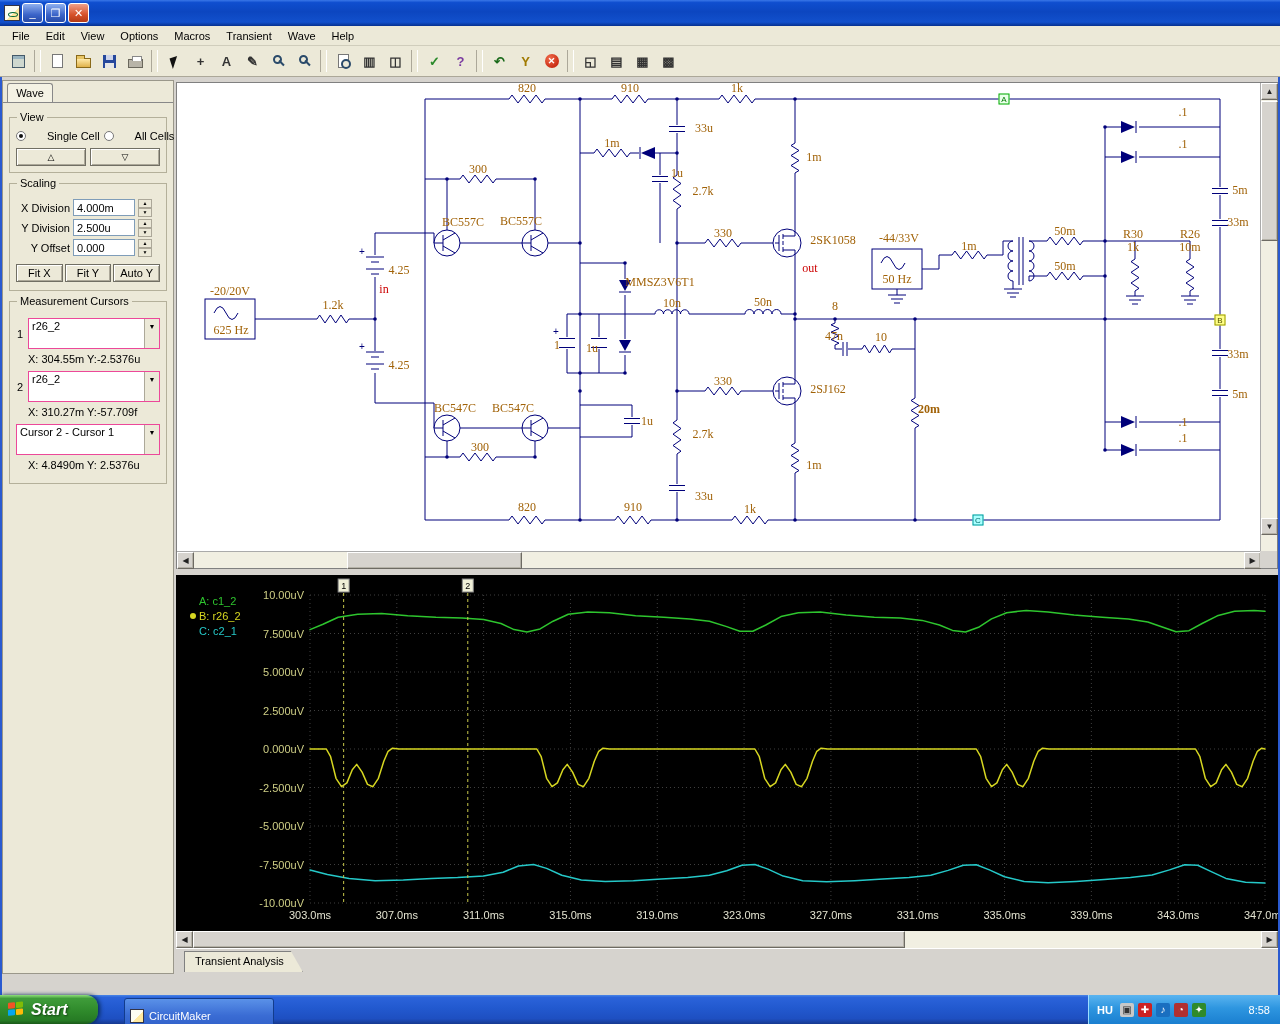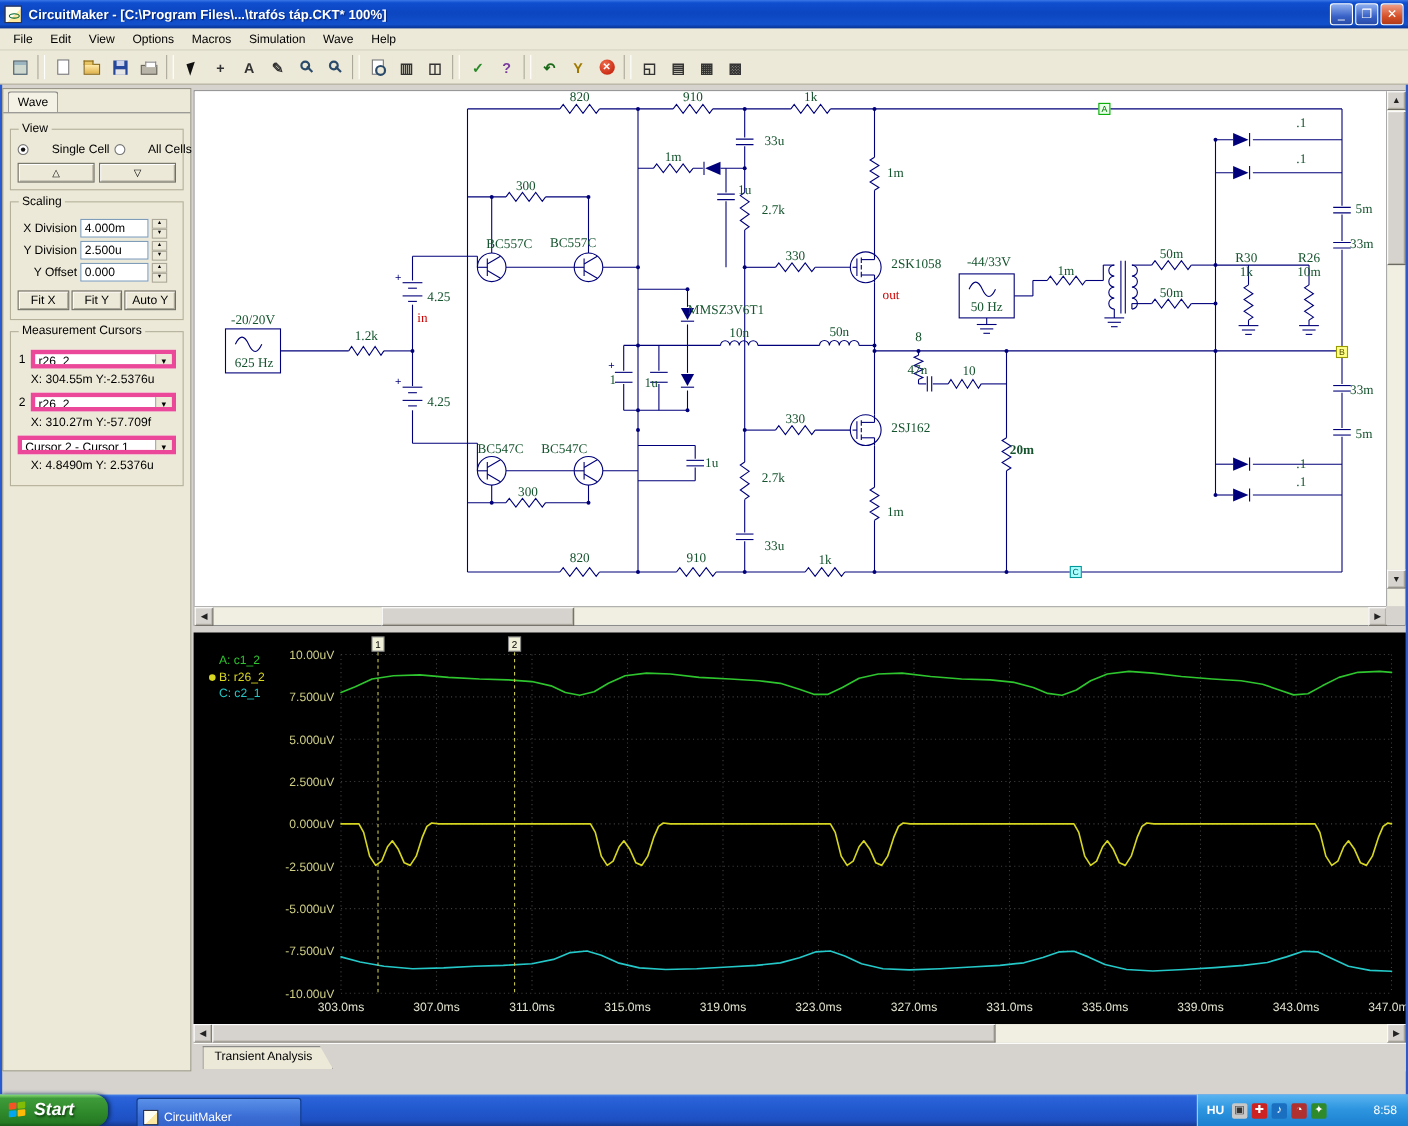--- a/index.html
+++ b/index.html
@@ -63,30 +63,30 @@
 .xp-btn.half{flex:1;font-size:9px}
 .field-row{display:flex;align-items:center;margin:3px 2px;gap:3px}
 .fl{width:54px;text-align:right}
 .xp-input{border:1px solid #7f9db9;background:#fff;height:17px;line-height:15px;padding:1px 3px;width:62px;display:inline-block}
 .spin{display:inline-flex;flex-direction:column;width:14px;height:17px}
 .spin i{flex:1;font-style:normal;font-size:5px;line-height:7px;text-align:center;background:#ece9d8;border:1px solid #aca899}
 .btn-row{display:flex;gap:2px;margin:8px 2px 2px}
 .btn-row .xp-btn{flex:1;padding:0}
 .cursor-row{display:flex;align-items:center;gap:4px;margin:4px 2px}
 .ci{width:8px;text-align:center}
-.combo{display:flex;border:4px solid #ec4899;background:#fff;height:17px;flex:1}
+.combo{display:flex;border:1px solid #ec4899;background:#fff;height:31px;flex:1}
 .combo .val{flex:1;padding:1px 3px;overflow:hidden;white-space:nowrap}
 .combo .drop{width:15px;background:#ece9d8;border-left:1px solid #aca899;text-align:center;font-size:7px;line-height:15px}
 .readout{margin:2px 2px 6px 14px;white-space:nowrap}
 
 
 #schematic{position:absolute;left:176px;top:82px;width:1102px;height:487px;background:#fff;border:1px solid #808080}
 #schem-canvas{position:absolute;left:0;top:0;width:1083px;height:468px;overflow:hidden;background:#fff}
 #schem-labels{position:absolute;left:0;top:0;width:1083px;height:468px;pointer-events:none}
-.s-label{position:absolute;transform:translate(-50%,-55%);font-family:"Liberation Serif",serif;font-size:12px;color:#14532d;white-space:nowrap}
+.s-label{position:absolute;transform:translate(-50%,-55%);font-family:"Liberation Serif",serif;font-size:12px;color:#a16207;white-space:nowrap}
 .s-marker{position:absolute;transform:translate(-50%,-50%);width:11px;height:11px;font-size:8px;line-height:10px;text-align:center;font-family:"Liberation Sans",sans-serif}
 .sb-btn{position:absolute;width:17px;height:17px;background:#d6d3ce;border:1px solid;border-color:#fff #6d6a63 #6d6a63 #fff;box-shadow:inset -1px -1px 0 #b5b2a8;font-size:8px;text-align:center;line-height:15px;color:#222}
 .sb-thumb{position:absolute;background:#d6d3ce;border:1px solid;border-color:#fff #6d6a63 #6d6a63 #fff;box-shadow:inset -1px -1px 0 #b5b2a8}
 #schem-vscroll{position:absolute;right:0;top:0;width:17px;height:469px;background:#f1efe2;border-left:1px solid #aaa}
 #schem-hscroll{position:absolute;left:0;bottom:0;height:17px;width:1084px;background:#f1efe2;border-top:1px solid #aaa}
 #schem-corner{position:absolute;right:0;bottom:0;width:17px;height:17px;background:#d6d3ce}
 
 
 #wave-panel{position:absolute;left:176px;top:575px;width:1102px;height:356px;background:#000}
 #wave-legend{position:absolute;left:14px;top:18px}
@@ -115,33 +115,32 @@
  display:flex;align-items:center;gap:5px;padding:0 10px 0 8px;color:#fff}
 .tray-lang{font-weight:bold;margin-right:2px}
 .tray-ic{width:14px;height:14px;border-radius:2px;font-size:10px;line-height:14px;text-align:center}
 .tray-time{margin-left:auto;font-size:11px}
 </style>
 </head>
 <body>
 
 <div id="titlebar">
   <span class="app-icon"></span>
-  <span class="title-text">CircuitMaker - [C:\Program Files\...\trafós táp.CKT* 100%]</span>
   <button class="wc">_</button>
   <button class="wc">❐</button>
   <button class="wc close">✕</button>
 </div>
 
 <div id="menubar">
     <span class="menu-item">File</span>
     <span class="menu-item">Edit</span>
     <span class="menu-item">View</span>
     <span class="menu-item">Options</span>
     <span class="menu-item">Macros</span>
-    <span class="menu-item">Simulation</span>
+    <span class="menu-item">Transient</span>
     <span class="menu-item">Wave</span>
     <span class="menu-item">Help</span>
   </div>
 <div id="toolbar">
     <button class="tb-btn">
       <span class="ic ic-chip"></span>
     </button>
     <span class="tb-sep"></span>
     <button class="tb-btn">
       <span class="ic ic-page"></span>

